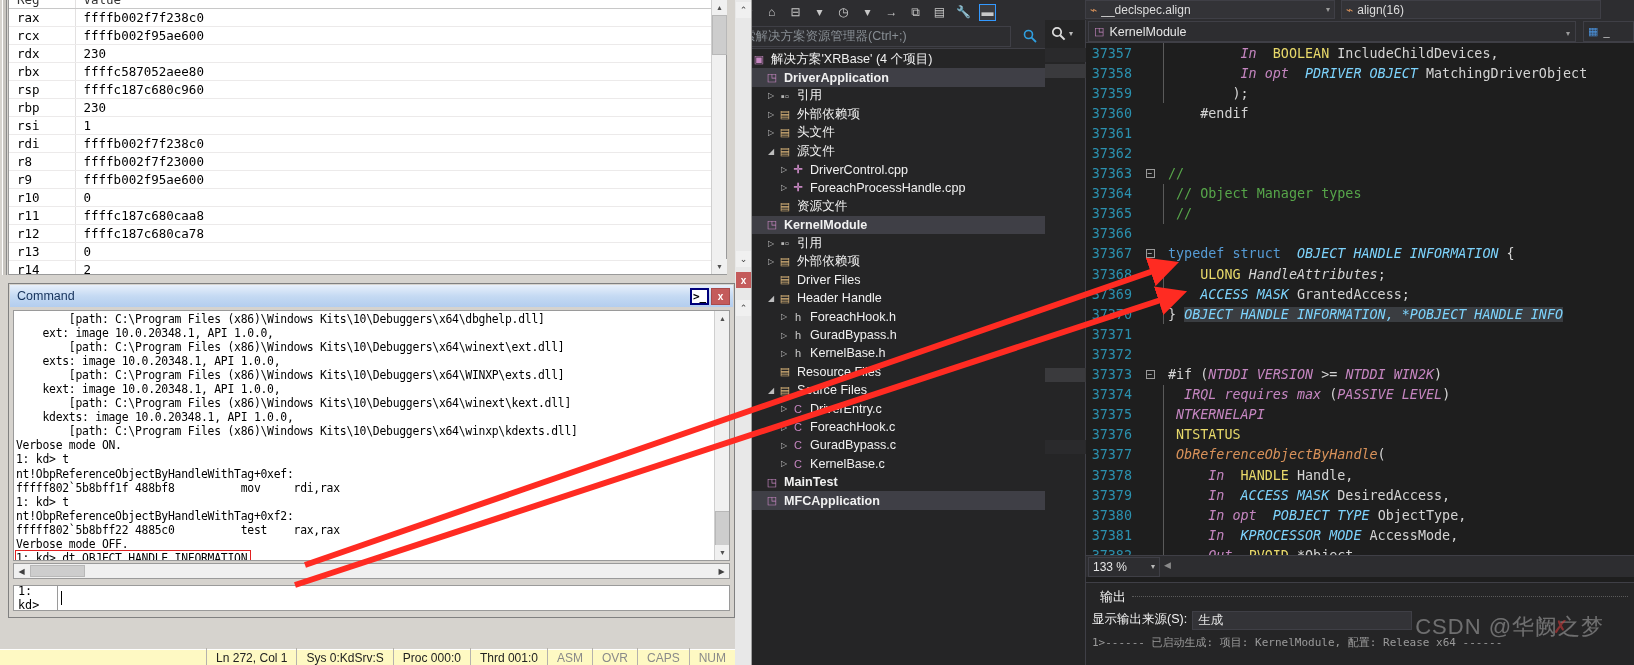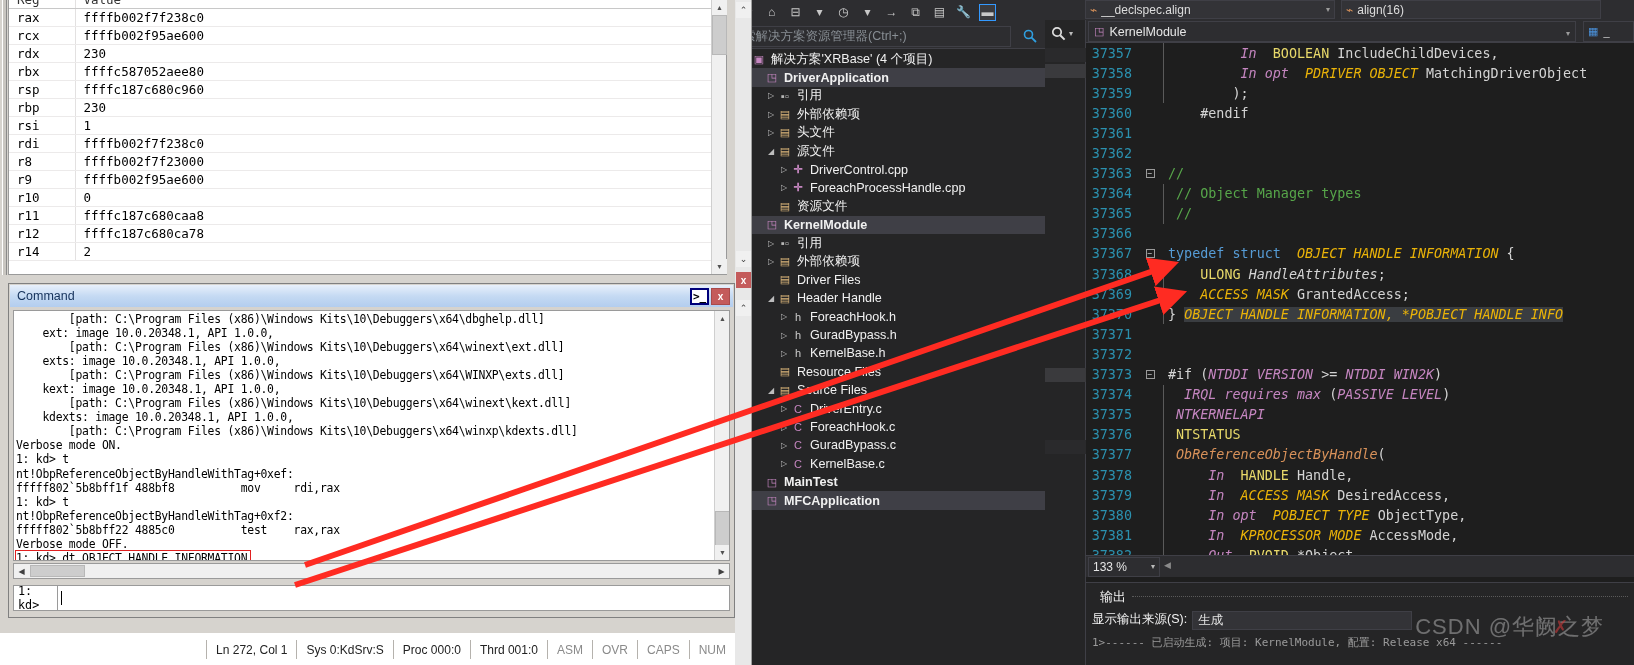--- a/index.html
+++ b/index.html
@@ -132,22 +132,22 @@
     flex: 1; background: #ffffff; border: 1px solid #9a9a9a;
     font-family: "DejaVu Sans Mono", monospace; font-size: 11.8px;
     display: flex; align-items: center; padding-left: 3px; color: #000;
   }
   .caret {
     display: inline-block; width: 1px; height: 14px; background: #000;
   }
 
   
   .wd-status {
-    position: absolute; left: 0; bottom: 0; width: 735px; height: 32px;
-    background: #ffffff; border-top: 1px solid #ffffff;
+    position: absolute; left: 0; bottom: 0; width: 735px; height: 16px;
+    background: #fef9c3; border-top: 1px solid #ffffff;
     display: flex; align-items: center; justify-content: flex-end;
     font-size: 12px; color: #222;
   }
   .wd-status .cell {
     padding: 0 9px; height: 19px; display: flex; align-items: center;
     border-left: 1px solid #b5b2ad;
   }
   .wd-status .cell.dim { color: #8a8a8a; }
 
   
@@ -288,21 +288,21 @@
   }
   .fold .box {
     width: 9px; height: 9px; border: 1px solid #9b9b9b; display: flex;
     align-items: center; justify-content: center; font-size: 8px; line-height: 7px;
     color: #cfcfcf;
   }
   .bar { width: 10px; flex: none; display: flex; justify-content: center; }
   .bar i { display: block; width: 1px; height: 20px; background: #5a5a5a; }
   .code-txt { overflow: hidden; }
   .t-kw { color: #569cd6; }
-  .t-type { color: #eab308; font-style: italic; }
+  .t-type { color: #7dd3fc; font-style: italic; }
   .t-typeb { color: #e8d96a; }
   .t-macro { color: #c586c0; font-style: italic; }
   .t-fn { color: #d9925a; font-style: italic; }
   .t-plain { color: #d4d4d4; }
   .t-ident { color: #d4d4d4; font-style: italic; }
   .t-cmt { color: #57a64a; }
   .t-pp { color: #d4d4d4; }
   .hl-sel { background: #3a3d41; }
 
   .zoom-bar {
@@ -419,20 +419,24 @@
                 <td class="k">r10</td>
                 <td>0</td>
               </tr>
               <tr>
                 <td class="k">r11</td>
                 <td>ffffc187c680caa8</td>
               </tr>
               <tr>
                 <td class="k">r12</td>
                 <td>ffffc187c680ca78</td>
+              </tr>
+              <tr>
+                <td class="k">r13</td>
+                <td>0</td>
               </tr>
               <tr>
                 <td class="k">r14</td>
                 <td>2</td>
               </tr>
             </tbody>
         </table>
       </div>
       <div class="regs-vscroll">
         <div class="vs-arrow up">▲</div>

